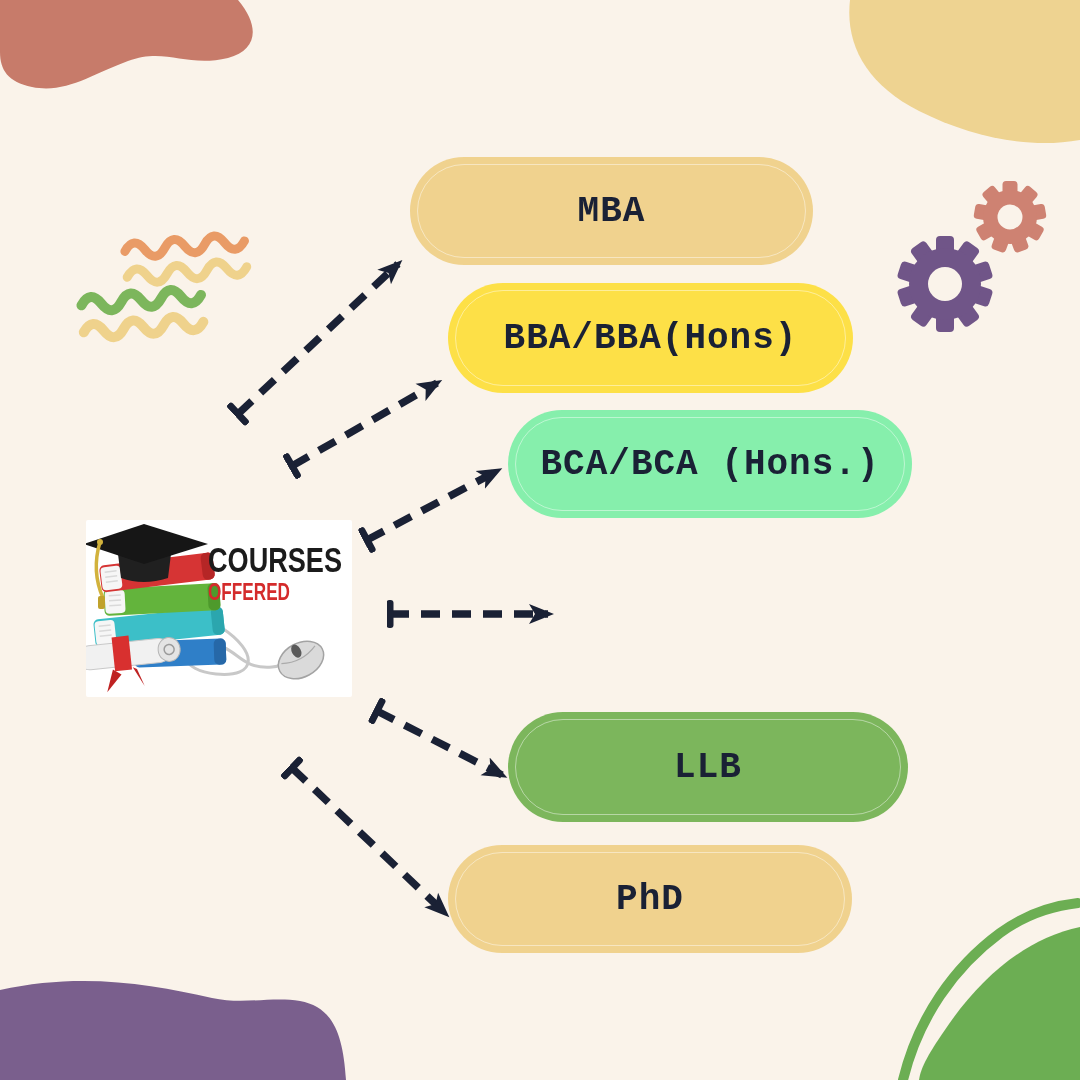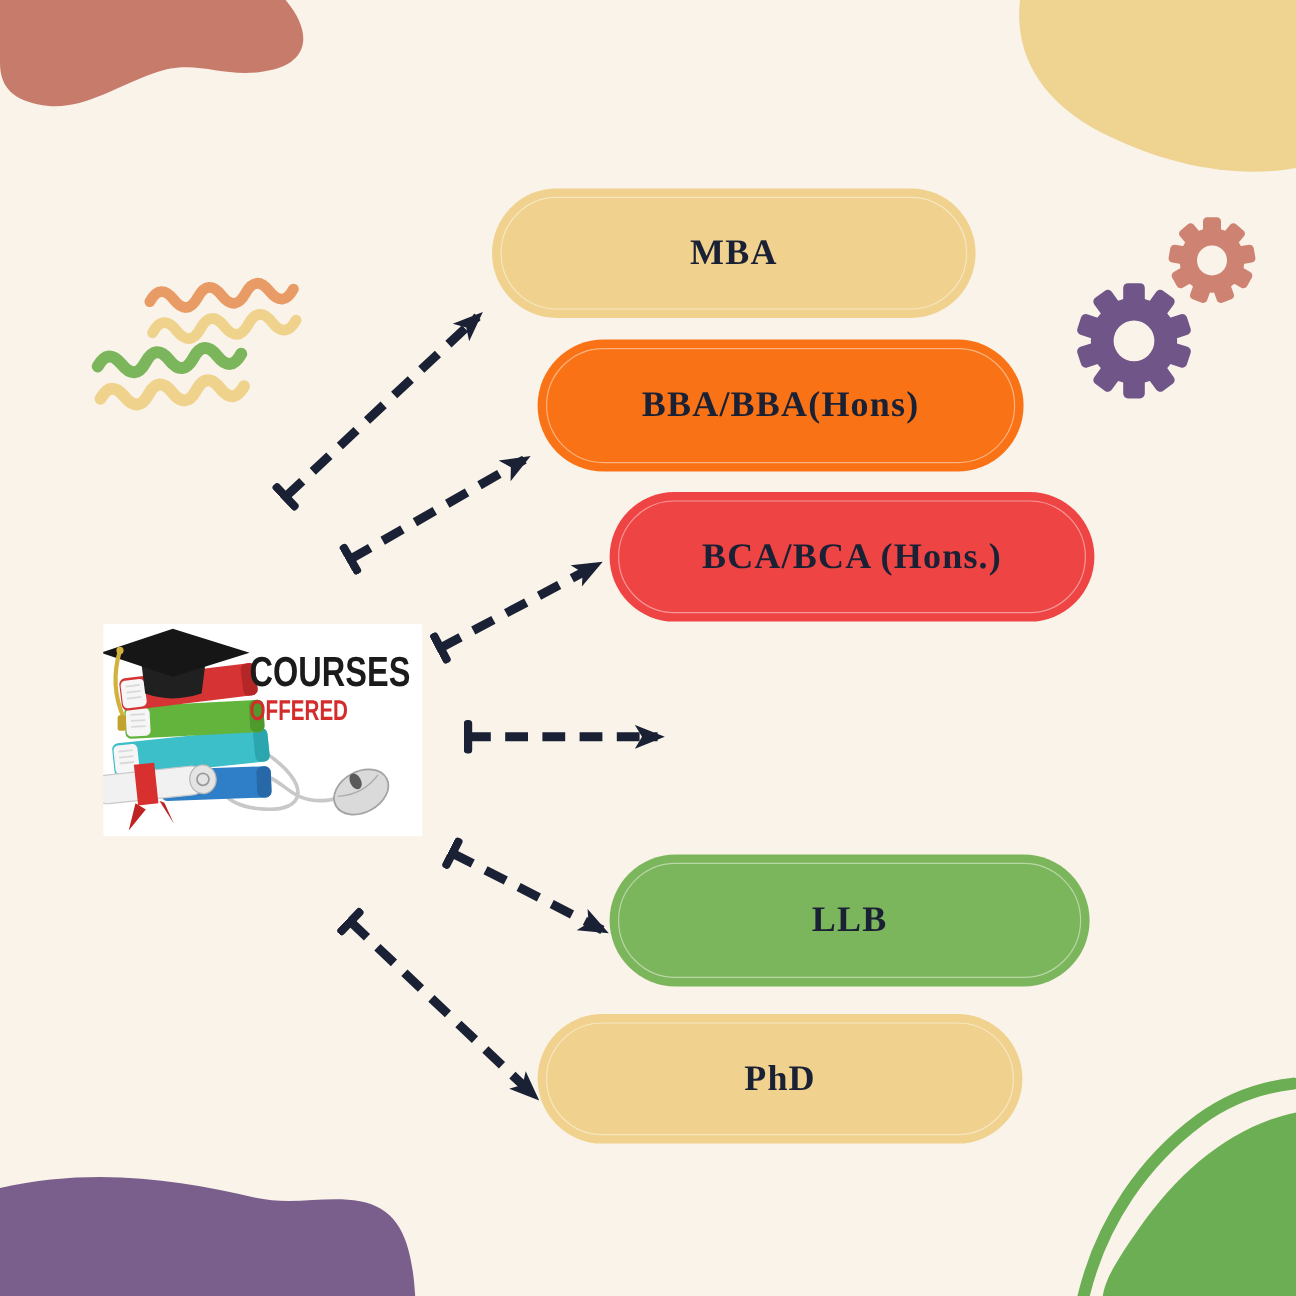--- a/index.html
+++ b/index.html
@@ -8,22 +8,22 @@
   .layer{position:absolute;left:0;top:0;width:1080px;height:1080px;pointer-events:none;}
   .pill{
     position:absolute;display:flex;align-items:center;justify-content:center;
     border-radius:999px;
   }
   .pill::after{
     content:"";position:absolute;inset:7px;border-radius:999px;
     border:1px solid rgba(255,255,255,.45);pointer-events:none;
   }
   .pill-label{
-    font-weight:bold;font-size:30px;letter-spacing:1px;color:#1A2135;
-    font-family:Liberation Serif, serif;
+    font-weight:bold;font-size:36px;letter-spacing:1px;color:#1A2135;
+    font-family:Liberation Mono, monospace;
   }
   .center-graphic{position:absolute;left:86px;top:520px;width:266px;height:213px;}
 </style>
 </head>
 <body>
 
 <div class="canvas" style="background-color: rgb(250, 243, 234);">
 
   <svg class="layer" width="1080" height="1080" viewBox="0 0 1080 1080" aria-hidden="true">
 
@@ -148,25 +148,25 @@
 
       <text x="122" y="52" font-size="35" font-weight="bold" font-family="'Liberation Sans',sans-serif" textLength="134" lengthAdjust="spacingAndGlyphs" fill="#1B1B1B">COURSES</text>
       <text x="122" y="80" font-size="24" font-weight="bold" font-family="'Liberation Sans',sans-serif" textLength="82" lengthAdjust="spacingAndGlyphs" fill="#D42B2B">OFFERED</text>
     </svg>
   </div>
 
   <div class="pill" style="left: 410px; top: 157px; width: 403px; height: 108px; background-color: rgb(240, 210, 142);">
     <span class="pill-label" style="color: rgb(26, 33, 53);">MBA</span>
   </div>
 
-  <div class="pill" style="left: 448px; top: 283px; width: 405px; height: 110px; background-color: #f97316;">
+  <div class="pill" style="left: 448px; top: 283px; width: 405px; height: 110px; background-color: #fde047;">
     <span class="pill-label" style="color: rgb(26, 33, 53);">BBA/BBA(Hons)</span>
   </div>
 
-  <div class="pill" style="left: 508px; top: 410px; width: 404px; height: 108px; background-color: #ef4444;">
+  <div class="pill" style="left: 508px; top: 410px; width: 404px; height: 108px; background-color: #86efac;">
     <span class="pill-label" style="color: rgb(26, 33, 53);">BCA/BCA (Hons.)</span>
   </div>
 
 
   <div class="pill" style="left: 448px; top: 845px; width: 404px; height: 108px; background-color: rgb(240, 210, 142);">
     <span class="pill-label" style="color: rgb(26, 33, 53);">PhD</span>
   </div>
 
   <div class="pill" style="left: 508px; top: 712px; width: 400px; height: 110px; background-color: rgb(124, 182, 92);">
     <span class="pill-label" style="color: rgb(26, 33, 53);">LLB</span>

